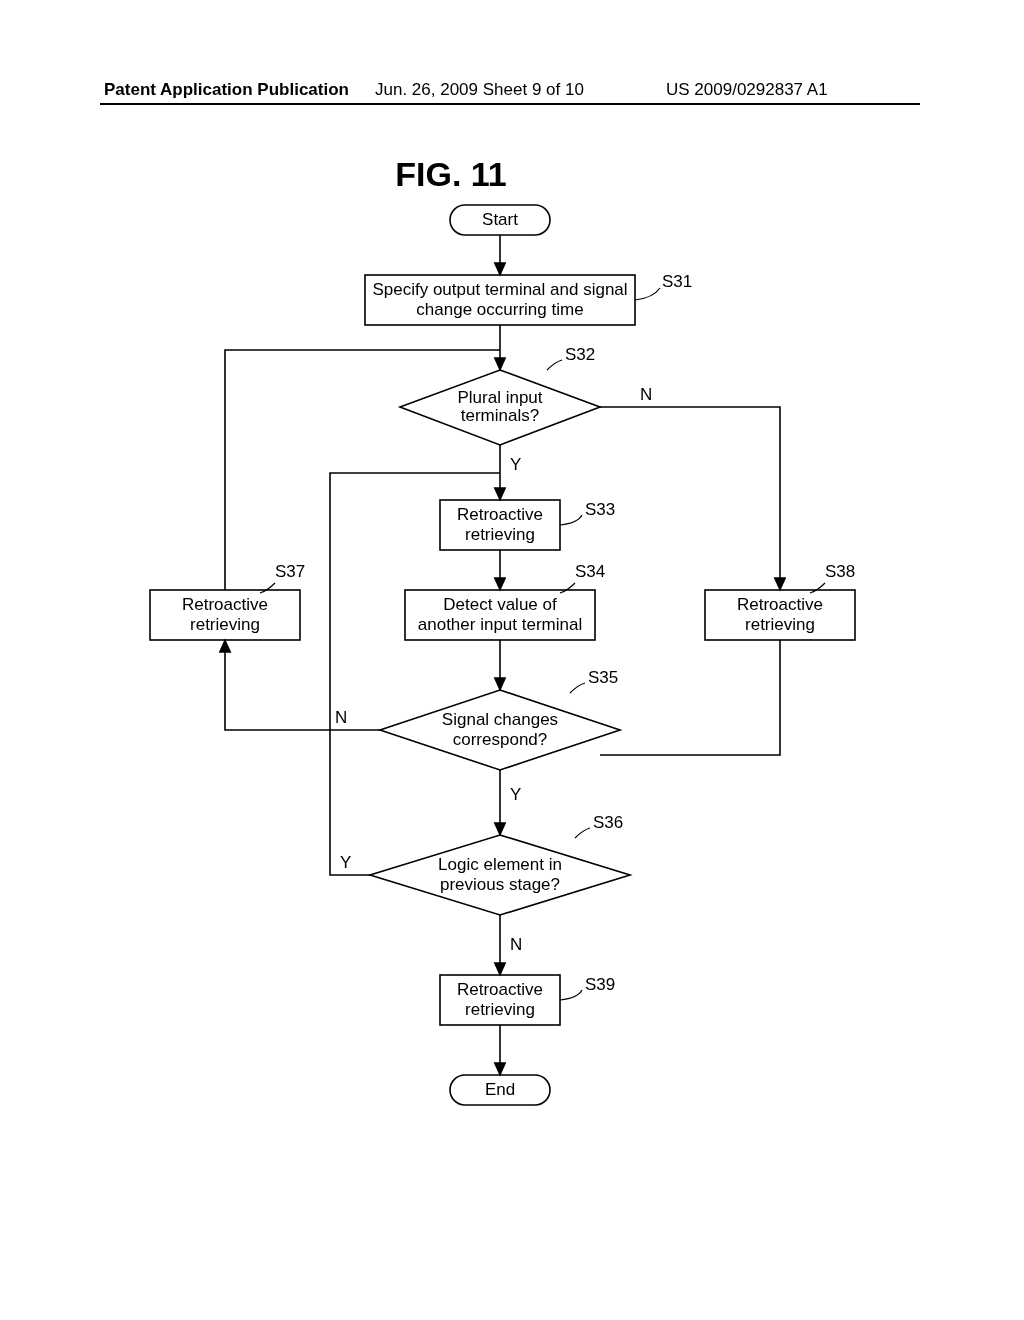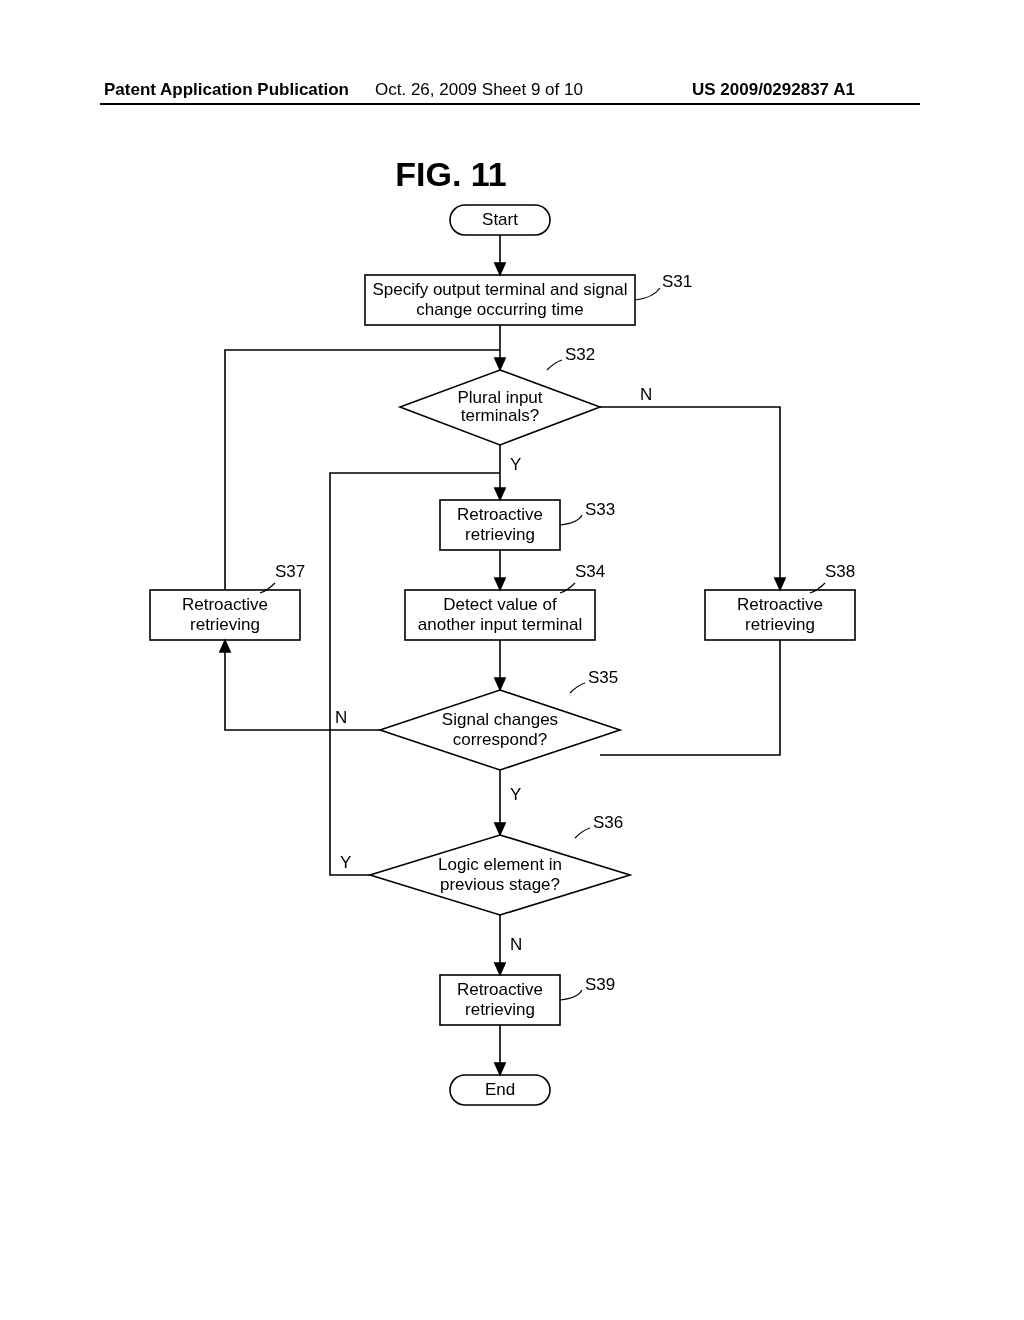--- a/index.html
+++ b/index.html
@@ -22,22 +22,22 @@
     position: absolute;
     left: 104px;
     font-weight: bold;
   }
   .header-center {
     position: absolute;
     left: 375px;
   }
   .header-right {
     position: absolute;
-    left: 692px;
-    font-weight: bold;
+    left: 666px;
+    font-weight: normal;
   }
   .hr-line {
     position: absolute;
     top: 103px;
     left: 100px;
     width: 820px;
     height: 1.5px;
     background: #000;
   }
   .fig-title {
@@ -62,21 +62,21 @@
   .lbl {
     font-family: Arial, Helvetica, sans-serif;
     font-size: 17px;
   }
 </style>
 </head>
 <body>
 
 <div class="header">
   <span class="header-left">Patent Application Publication</span>
-  <span class="header-center">Oct. 26, 2009  Sheet 9 of 10</span>
+  <span class="header-center">Jun. 26, 2009  Sheet 9 of 10</span>
   <span class="header-right">US 2009/0292837 A1</span>
 </div>
 <div class="hr-line"></div>
 
 <div class="fig-title">FIG.   11</div>
 
 <svg width="864" height="1050">
   <defs>
     <marker id="arrow" markerWidth="10" markerHeight="10" refX="8" refY="4" orient="auto">
       <path d="M0,0 L9,4 L0,8 Z" fill="#000"></path>

